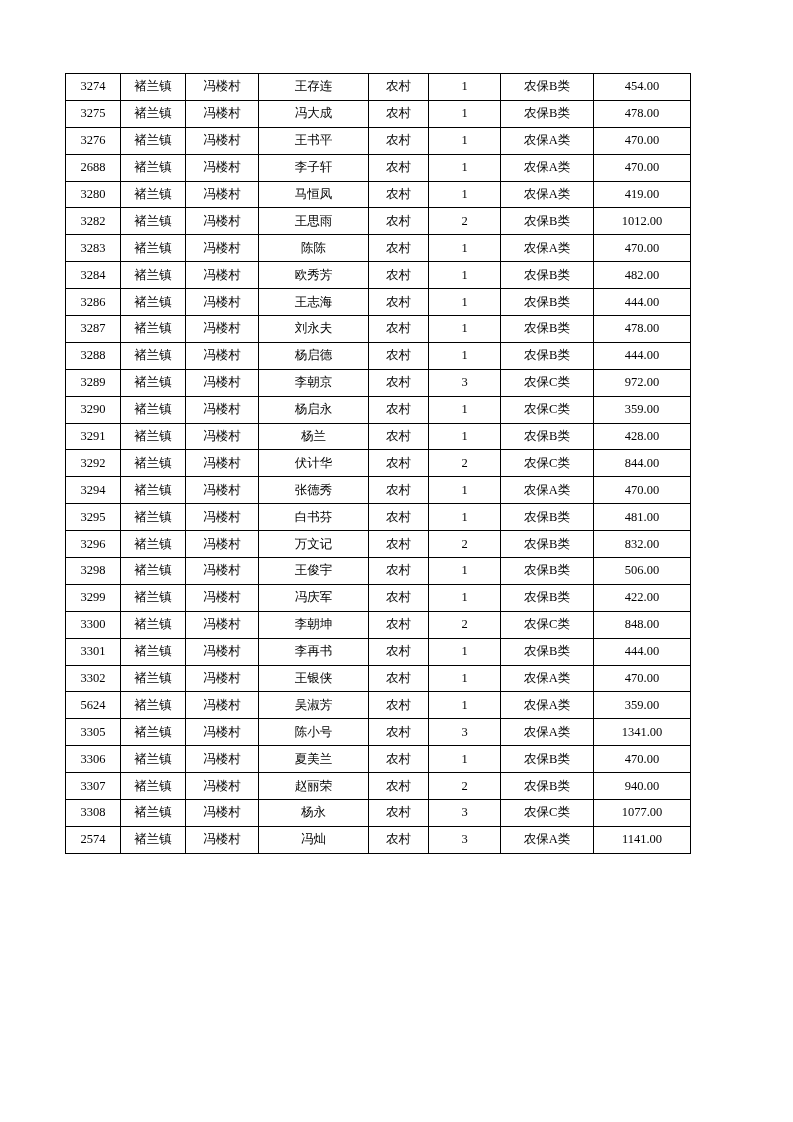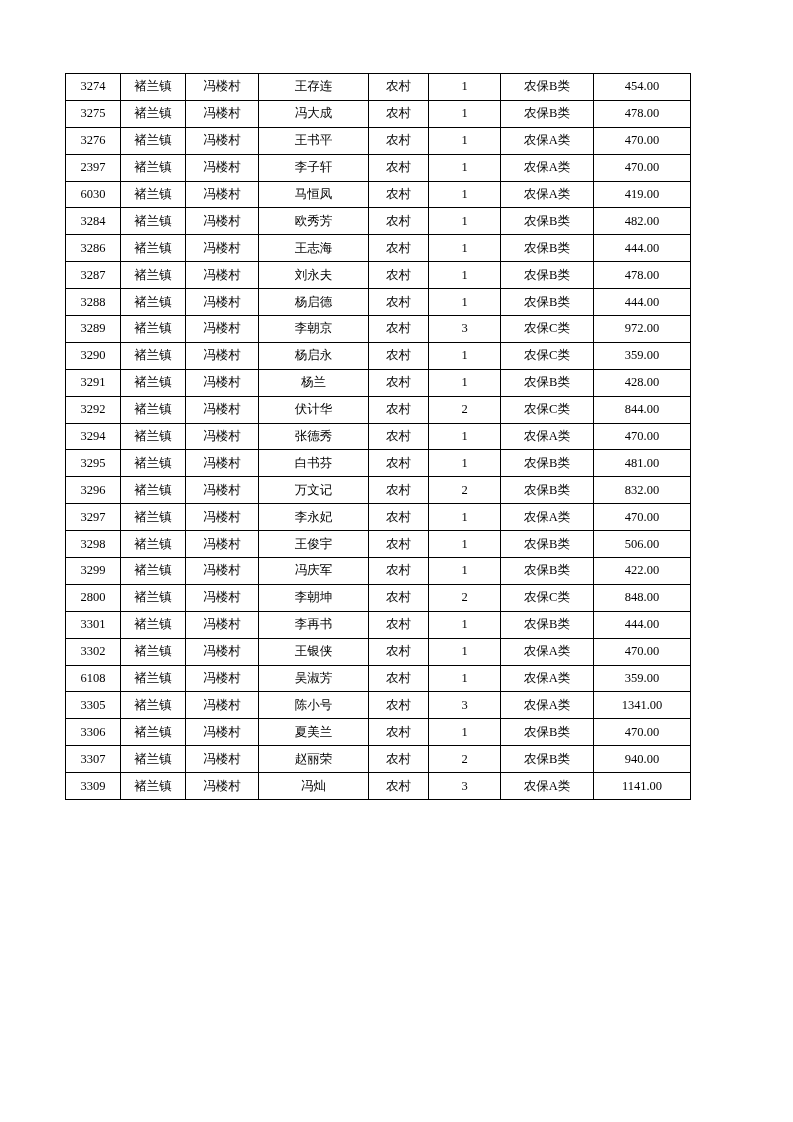--- a/index.html
+++ b/index.html
@@ -82,40 +82,60 @@
           <td>3276</td>
           <td>褚兰镇</td>
           <td>冯楼村</td>
           <td>王书平</td>
           <td>农村</td>
           <td>1</td>
           <td>农保A类</td>
           <td>470.00</td>
         </tr>
         <tr>
-          <td>2397</td>
+          <td>2688</td>
           <td>褚兰镇</td>
           <td>冯楼村</td>
           <td>李子轩</td>
           <td>农村</td>
           <td>1</td>
           <td>农保A类</td>
           <td>470.00</td>
         </tr>
         <tr>
-          <td>6030</td>
+          <td>3280</td>
           <td>褚兰镇</td>
           <td>冯楼村</td>
           <td>马恒凤</td>
           <td>农村</td>
           <td>1</td>
           <td>农保A类</td>
           <td>419.00</td>
         </tr>
         <tr>
+          <td>3282</td>
+          <td>褚兰镇</td>
+          <td>冯楼村</td>
+          <td>王思雨</td>
+          <td>农村</td>
+          <td>2</td>
+          <td>农保B类</td>
+          <td>1012.00</td>
+        </tr>
+        <tr>
+          <td>3283</td>
+          <td>褚兰镇</td>
+          <td>冯楼村</td>
+          <td>陈陈</td>
+          <td>农村</td>
+          <td>1</td>
+          <td>农保A类</td>
+          <td>470.00</td>
+        </tr>
+        <tr>
           <td>3284</td>
           <td>褚兰镇</td>
           <td>冯楼村</td>
           <td>欧秀芳</td>
           <td>农村</td>
           <td>1</td>
           <td>农保B类</td>
           <td>482.00</td>
         </tr>
         <tr>
@@ -212,51 +232,41 @@
           <td>3296</td>
           <td>褚兰镇</td>
           <td>冯楼村</td>
           <td>万文记</td>
           <td>农村</td>
           <td>2</td>
           <td>农保B类</td>
           <td>832.00</td>
         </tr>
         <tr>
-          <td>3297</td>
-          <td>褚兰镇</td>
-          <td>冯楼村</td>
-          <td>李永妃</td>
-          <td>农村</td>
-          <td>1</td>
-          <td>农保A类</td>
-          <td>470.00</td>
-        </tr>
-        <tr>
           <td>3298</td>
           <td>褚兰镇</td>
           <td>冯楼村</td>
           <td>王俊宇</td>
           <td>农村</td>
           <td>1</td>
           <td>农保B类</td>
           <td>506.00</td>
         </tr>
         <tr>
           <td>3299</td>
           <td>褚兰镇</td>
           <td>冯楼村</td>
           <td>冯庆军</td>
           <td>农村</td>
           <td>1</td>
           <td>农保B类</td>
           <td>422.00</td>
         </tr>
         <tr>
-          <td>2800</td>
+          <td>3300</td>
           <td>褚兰镇</td>
           <td>冯楼村</td>
           <td>李朝坤</td>
           <td>农村</td>
           <td>2</td>
           <td>农保C类</td>
           <td>848.00</td>
         </tr>
         <tr>
           <td>3301</td>
@@ -272,21 +282,21 @@
           <td>3302</td>
           <td>褚兰镇</td>
           <td>冯楼村</td>
           <td>王银侠</td>
           <td>农村</td>
           <td>1</td>
           <td>农保A类</td>
           <td>470.00</td>
         </tr>
         <tr>
-          <td>6108</td>
+          <td>5624</td>
           <td>褚兰镇</td>
           <td>冯楼村</td>
           <td>吴淑芳</td>
           <td>农村</td>
           <td>1</td>
           <td>农保A类</td>
           <td>359.00</td>
         </tr>
         <tr>
           <td>3305</td>
@@ -312,21 +322,31 @@
           <td>3307</td>
           <td>褚兰镇</td>
           <td>冯楼村</td>
           <td>赵丽荣</td>
           <td>农村</td>
           <td>2</td>
           <td>农保B类</td>
           <td>940.00</td>
         </tr>
         <tr>
-          <td>3309</td>
+          <td>3308</td>
+          <td>褚兰镇</td>
+          <td>冯楼村</td>
+          <td>杨永</td>
+          <td>农村</td>
+          <td>3</td>
+          <td>农保C类</td>
+          <td>1077.00</td>
+        </tr>
+        <tr>
+          <td>2574</td>
           <td>褚兰镇</td>
           <td>冯楼村</td>
           <td>冯灿</td>
           <td>农村</td>
           <td>3</td>
           <td>农保A类</td>
           <td>1141.00</td>
         </tr>
       </tbody>
   </table>

